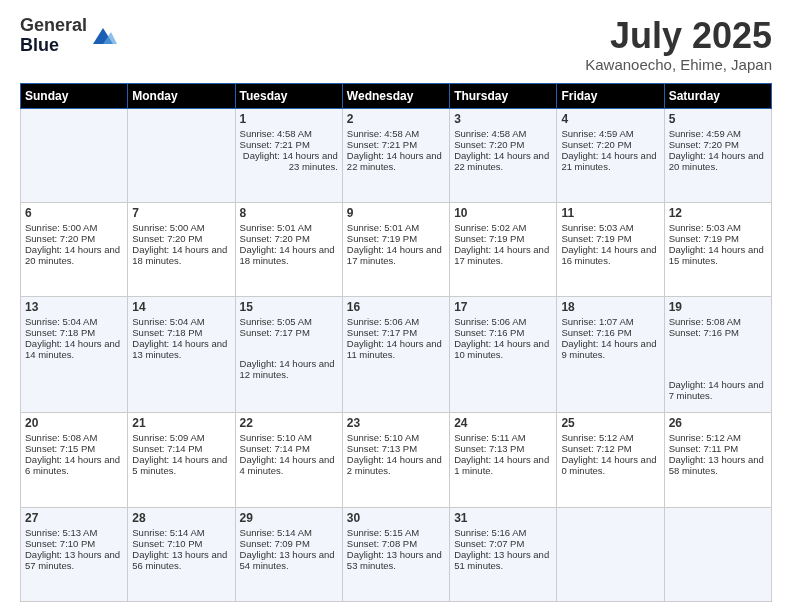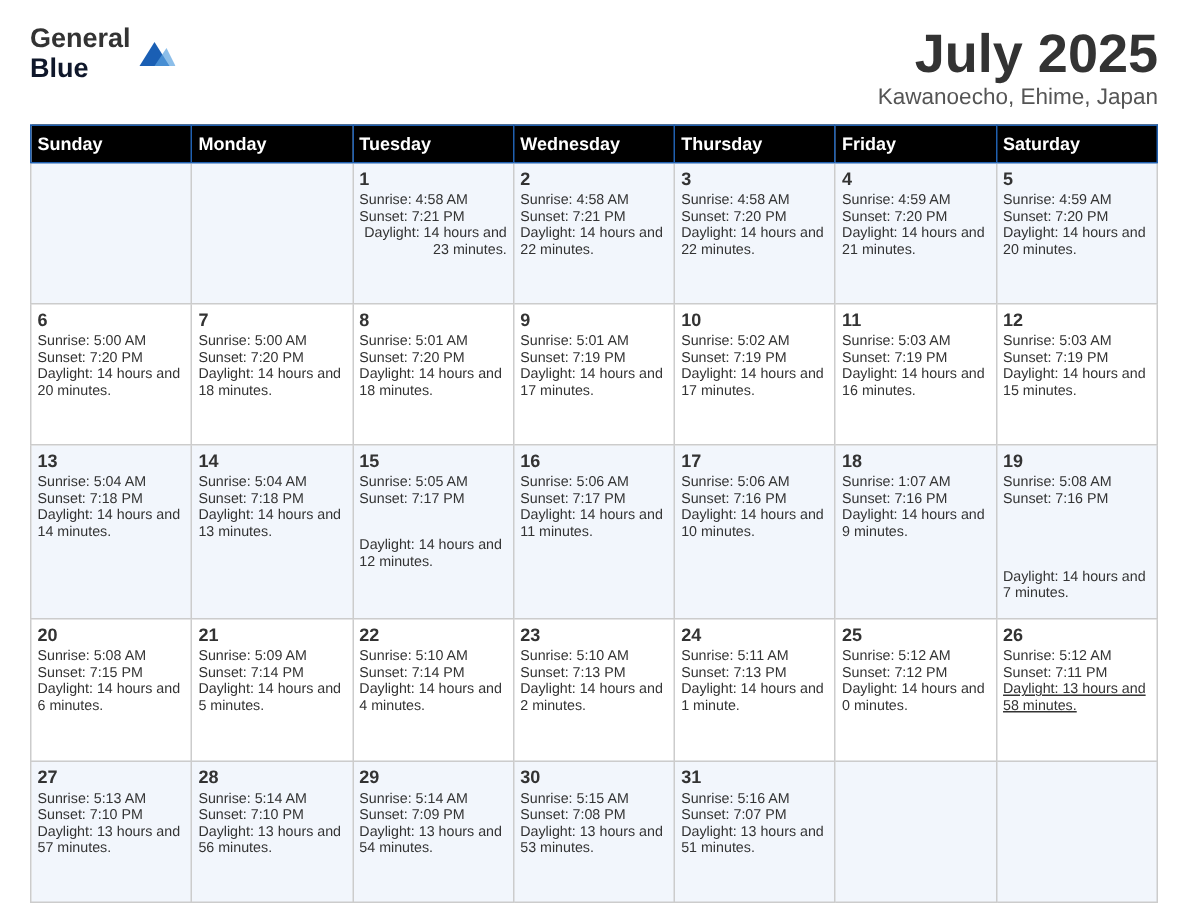--- a/index.html
+++ b/index.html
@@ -294,21 +294,21 @@
           <td>
             <span class="day-number">25</span>
             <span style="display: block;">Sunrise: 5:12 AM</span>
             <span style="display: block;">Sunset: 7:12 PM</span>
             <span style="display: block;">Daylight: 14 hours and 0 minutes.</span>
           </td>
           <td>
             <span class="day-number">26</span>
             <span style="display: block;">Sunrise: 5:12 AM</span>
             <span style="display: block;">Sunset: 7:11 PM</span>
-            <span style="display: block; text-decoration: underline;">Daylight: 13 hours and 58 minutes.</span>
+            <span style="display: block;">Daylight: 13 hours and 58 minutes.</span>
           </td>
         </tr>
         <tr class="row-stripe">
           <td>
             <span class="day-number">27</span>
             <span style="display: block;">Sunrise: 5:13 AM</span>
             <span style="display: block;">Sunset: 7:10 PM</span>
             <span style="display: block;">Daylight: 13 hours and 57 minutes.</span>
           </td>
           <td>

